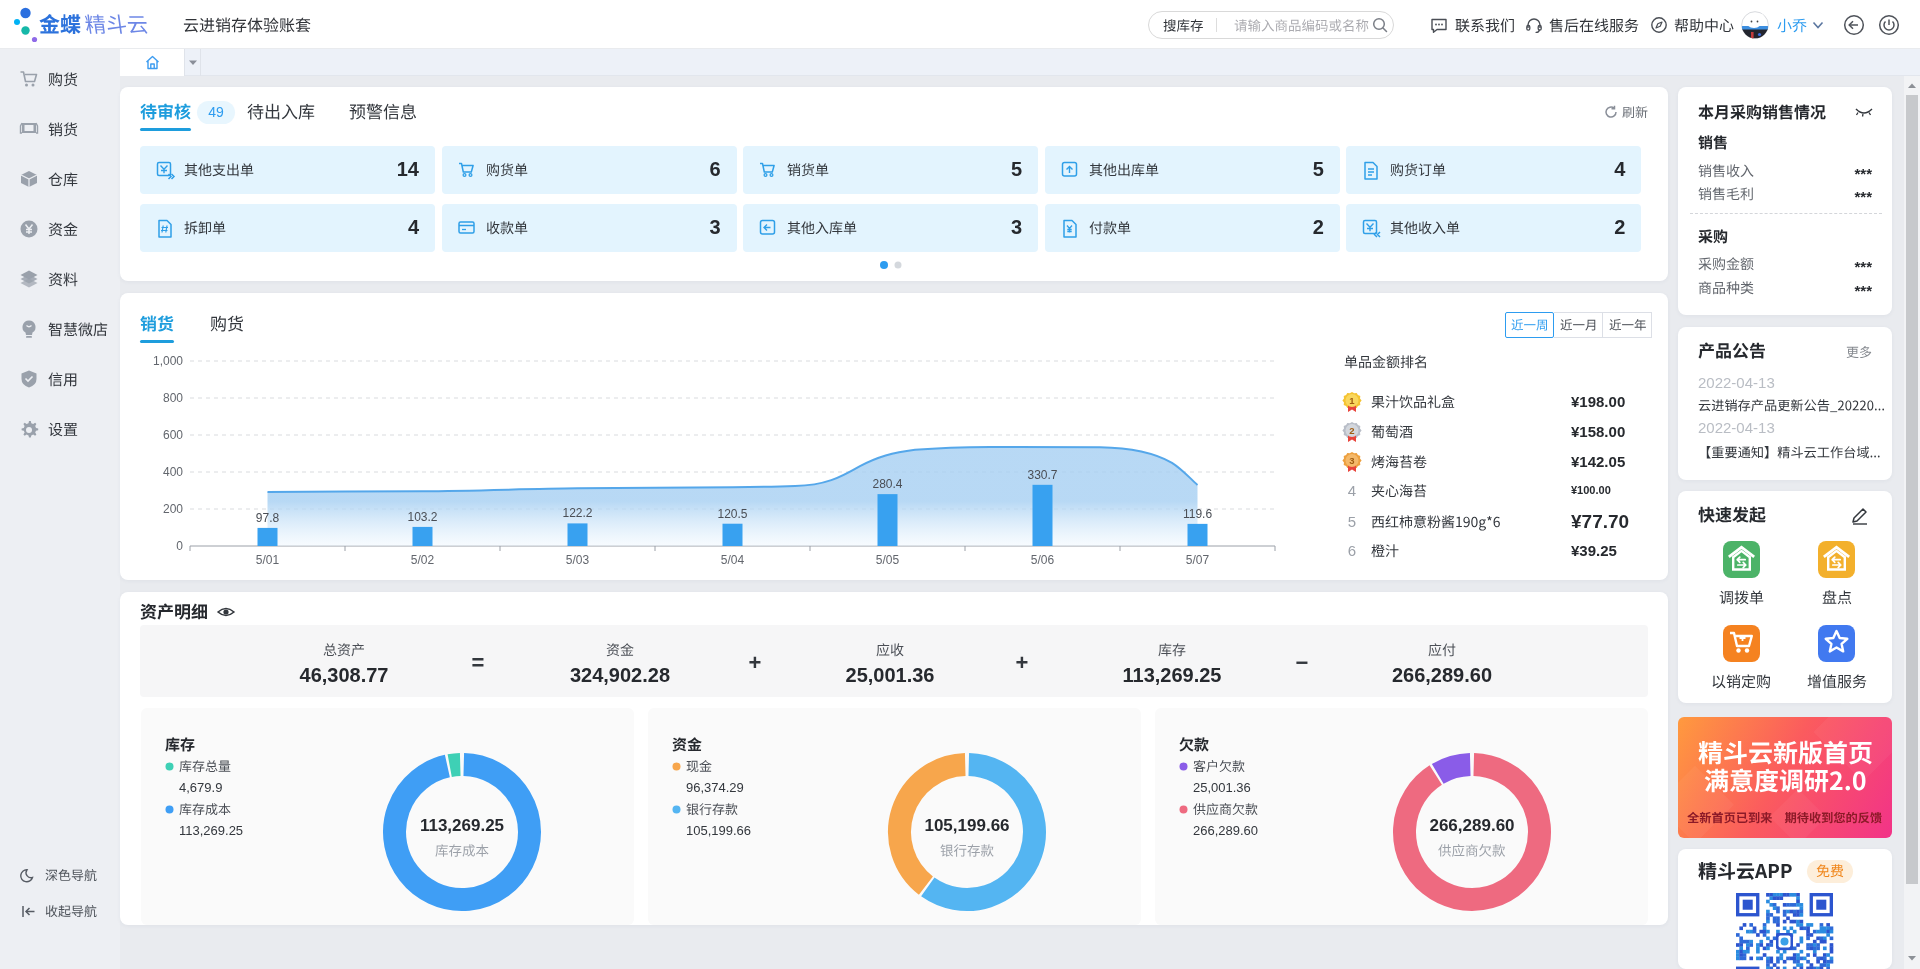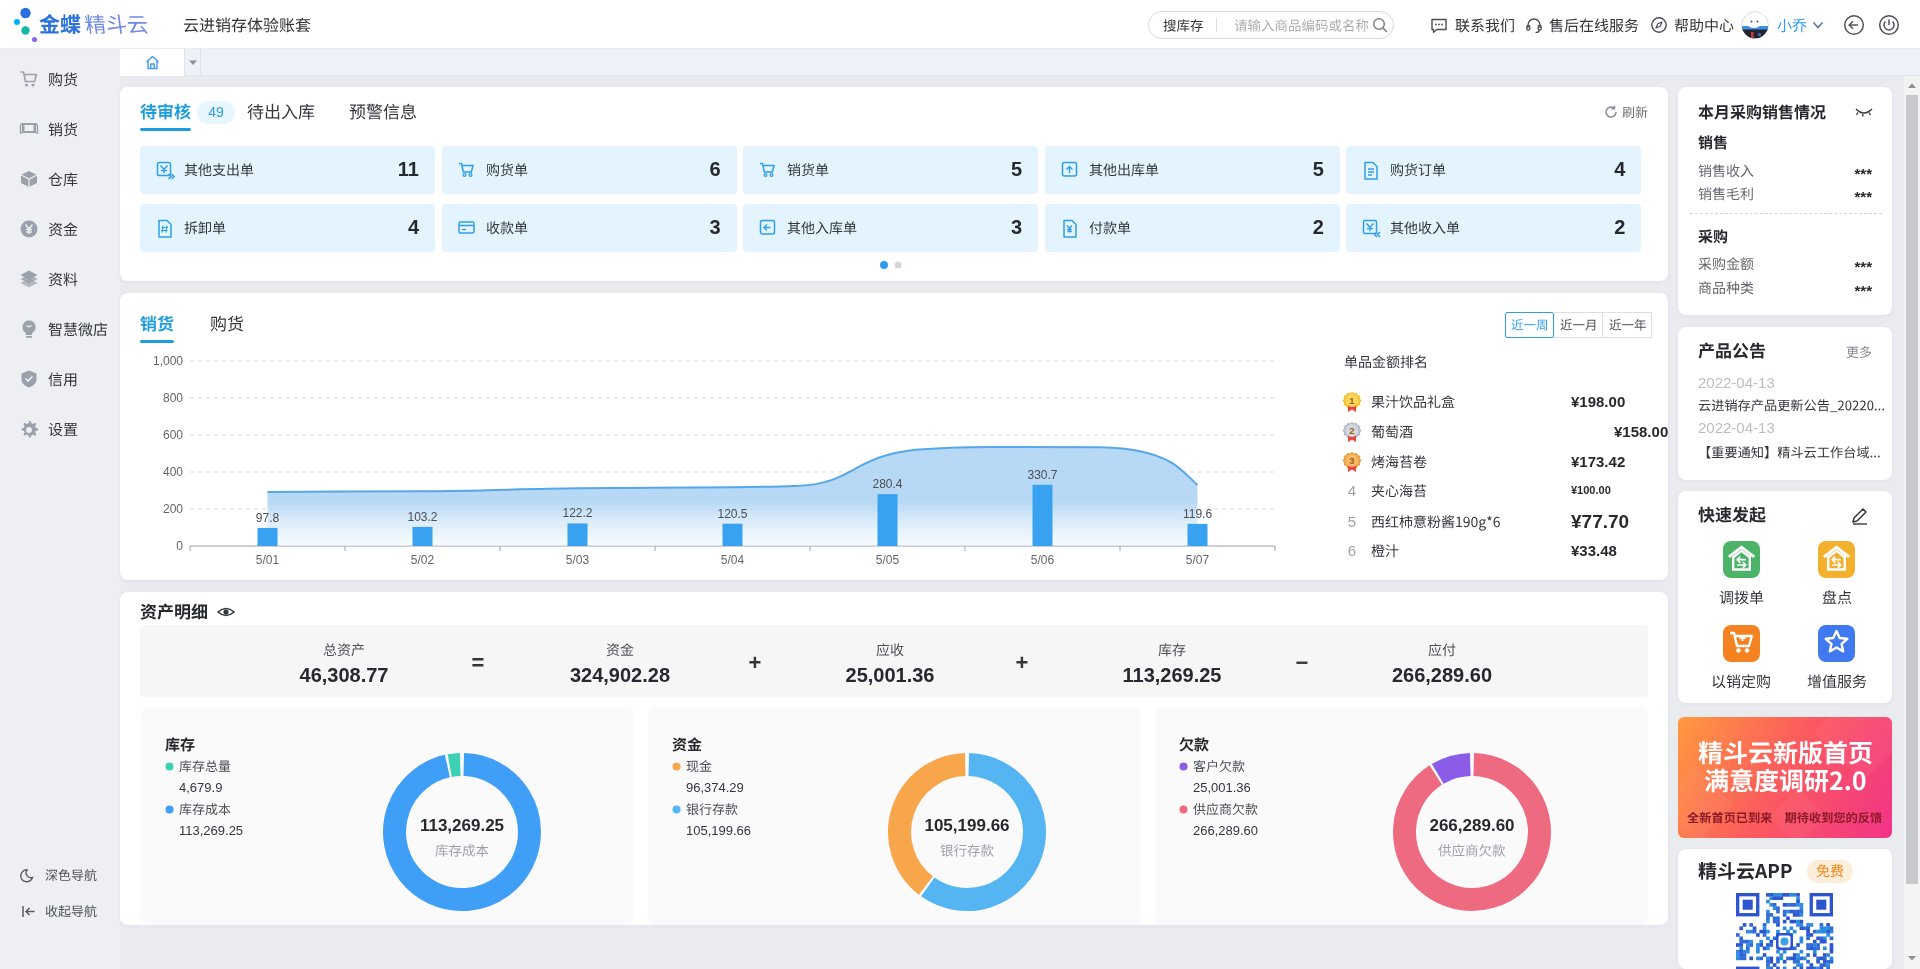--- a/index.html
+++ b/index.html
@@ -523,21 +523,21 @@
   </svg>
 <svg class="a" style="left:184px;top:161.2px;" width="72" height="17.5" viewBox="0 0 72 17.5">
     <g transform="translate(0,14.07) scale(0.014,-0.014)" fill="#33373d">
       <use href="#g70" x="0"></use>
       <use href="#g71" x="1000"></use>
       <use href="#g72" x="2000"></use>
       <use href="#g64" x="3000"></use>
       <use href="#g73" x="4000"></use>
     </g>
   </svg>
-<div class="a" style="font-size:20px;color:#26292e;line-height:23.6px;font-weight:bold;right:1501px;top:158.2px;">11</div>
+<div class="a" style="font-size:20px;color:#26292e;line-height:23.6px;font-weight:bold;right:1501px;top:158.2px;">14</div>
 <div class="a" style="left:441.6px;top:146px;width:295px;height:48px;background:#e3f4fe;border-radius:4px;"></div>
 <svg class="a" style="left:456.6px;top:160px;" width="20" height="20" viewBox="0 0 20 20">
     <path d="M2 3.5 h2.5 l1.8 8.5 h8 l1.8-6.5 h-10.5" fill="none" stroke="#2f9fe8" stroke-width="1.5" stroke-linejoin="round"></path>
     <circle cx="7.5" cy="15" r="1.4" fill="none" stroke="#2f9fe8" stroke-width="1.3"></circle>
     <circle cx="13.5" cy="15" r="1.4" fill="none" stroke="#2f9fe8" stroke-width="1.3"></circle>
   </svg>
 <svg class="a" style="left:485.6px;top:161.2px;" width="44" height="17.5" viewBox="0 0 44 17.5">
     <g transform="translate(0,14.07) scale(0.014,-0.014)" fill="#33373d">
       <use href="#g40" x="0"></use>
       <use href="#g41" x="1000"></use>
@@ -785,36 +785,36 @@
     <circle cx="10" cy="9.5" r="6.5" fill="#d3d7dd"></circle>
     <text x="10" y="13" font-size="9.5" fill="#a05c10" text-anchor="middle" font-family="Liberation Sans, sans-serif" font-weight="bold">2</text>
   </svg>
 <svg class="a" style="left:1371px;top:423.2px;" width="44" height="17.5" viewBox="0 0 44 17.5">
     <g transform="translate(0,14.07) scale(0.014,-0.014)" fill="#33373d">
       <use href="#g93" x="0"></use>
       <use href="#g94" x="1000"></use>
       <use href="#g95" x="2000"></use>
     </g>
   </svg>
-<div class="a" style="font-size:15px;color:#26292e;line-height:17.7px;font-weight:bold;left:1571px;top:423.1px;margin-left:43px;">¥158.00</div>
+<div class="a" style="font-size:15px;color:#26292e;line-height:17.7px;font-weight:bold;left:1571px;top:423.1px;">¥158.00</div>
 <svg class="a" style="left:1342px;top:450.5px;" width="20" height="22" viewBox="0 0 20 22">
     <path d="M10 1 l2.2 1.2 2.5-0.3 1.2 2.2 2.4 0.9 -0.3 2.5 1.6 2 -1.6 2 0.3 2.5 -2.4 0.9 -1.2 2.2 -2.5 -0.3 -2.2 1.2 -2.2 -1.2 -2.5 0.3 -1.2 -2.2 -2.4 -0.9 0.3 -2.5 -1.6 -2 1.6 -2 -0.3 -2.5 2.4 -0.9 1.2 -2.2 2.5 0.3 z" fill="#eda03f"></path>
     <path d="M6 14 v7 l4 -2.5 l4 2.5 v-7 z" fill="#e8453c"></path>
     <circle cx="10" cy="9.5" r="6.5" fill="#f4b96a"></circle>
     <text x="10" y="13" font-size="9.5" fill="#a05c10" text-anchor="middle" font-family="Liberation Sans, sans-serif" font-weight="bold">3</text>
   </svg>
 <svg class="a" style="left:1371px;top:452.8px;" width="58" height="17.5" viewBox="0 0 58 17.5">
     <g transform="translate(0,14.07) scale(0.014,-0.014)" fill="#33373d">
       <use href="#g96" x="0"></use>
       <use href="#g97" x="1000"></use>
       <use href="#g98" x="2000"></use>
       <use href="#g99" x="3000"></use>
     </g>
   </svg>
-<div class="a" style="font-size:15px;color:#26292e;line-height:17.7px;font-weight:bold;left:1571px;top:452.6px;">¥173.42</div>
+<div class="a" style="font-size:15px;color:#26292e;line-height:17.7px;font-weight:bold;left:1571px;top:452.6px;">¥142.05</div>
 <div class="a" style="font-size:15px;color:#9ba0a8;line-height:17.7px;left:1352px;top:482.1px;transform:translateX(-50%);">4</div>
 <svg class="a" style="left:1371px;top:482.2px;" width="58" height="17.5" viewBox="0 0 58 17.5">
     <g transform="translate(0,14.07) scale(0.014,-0.014)" fill="#33373d">
       <use href="#g100" x="0"></use>
       <use href="#g37" x="1000"></use>
       <use href="#g97" x="2000"></use>
       <use href="#g98" x="3000"></use>
     </g>
   </svg>
 <div class="a" style="font-size:11px;color:#26292e;line-height:17.7px;font-weight:bold;left:1571px;top:482.1px;">¥100.00</div>
@@ -836,21 +836,21 @@
     </g>
   </svg>
 <div class="a" style="font-size:19px;color:#26292e;line-height:17.7px;font-weight:bold;left:1571px;top:512.6px;">¥77.70</div>
 <div class="a" style="font-size:15px;color:#9ba0a8;line-height:17.7px;left:1352px;top:542.1px;transform:translateX(-50%);">6</div>
 <svg class="a" style="left:1371px;top:542.2px;" width="30" height="17.5" viewBox="0 0 30 17.5">
     <g transform="translate(0,14.07) scale(0.014,-0.014)" fill="#33373d">
       <use href="#g113" x="0"></use>
       <use href="#g89" x="1000"></use>
     </g>
   </svg>
-<div class="a" style="font-size:15px;color:#26292e;line-height:17.7px;font-weight:bold;left:1571px;top:542.1px;">¥33.48</div>
+<div class="a" style="font-size:15px;color:#26292e;line-height:17.7px;font-weight:bold;left:1571px;top:542.1px;">¥39.25</div>
 <div class="a" style="left:120px;top:592px;width:1548px;height:333px;background:#fff;border-radius:8px;box-shadow:0 1px 4px rgba(40,60,90,0.05);"></div>
 <svg class="a" style="left:140px;top:601.4px;" width="70" height="21.2" viewBox="0 0 70 21.2">
     <g transform="translate(0,17.085) scale(0.017,-0.017)" fill="#26292e">
       <use href="#g114" x="0"></use>
       <use href="#g115" x="1000"></use>
       <use href="#g116" x="2000"></use>
       <use href="#g117" x="3000"></use>
     </g>
   </svg>
 <svg class="a" style="left:216px;top:604px;" width="20" height="16" viewBox="0 0 20 16">

